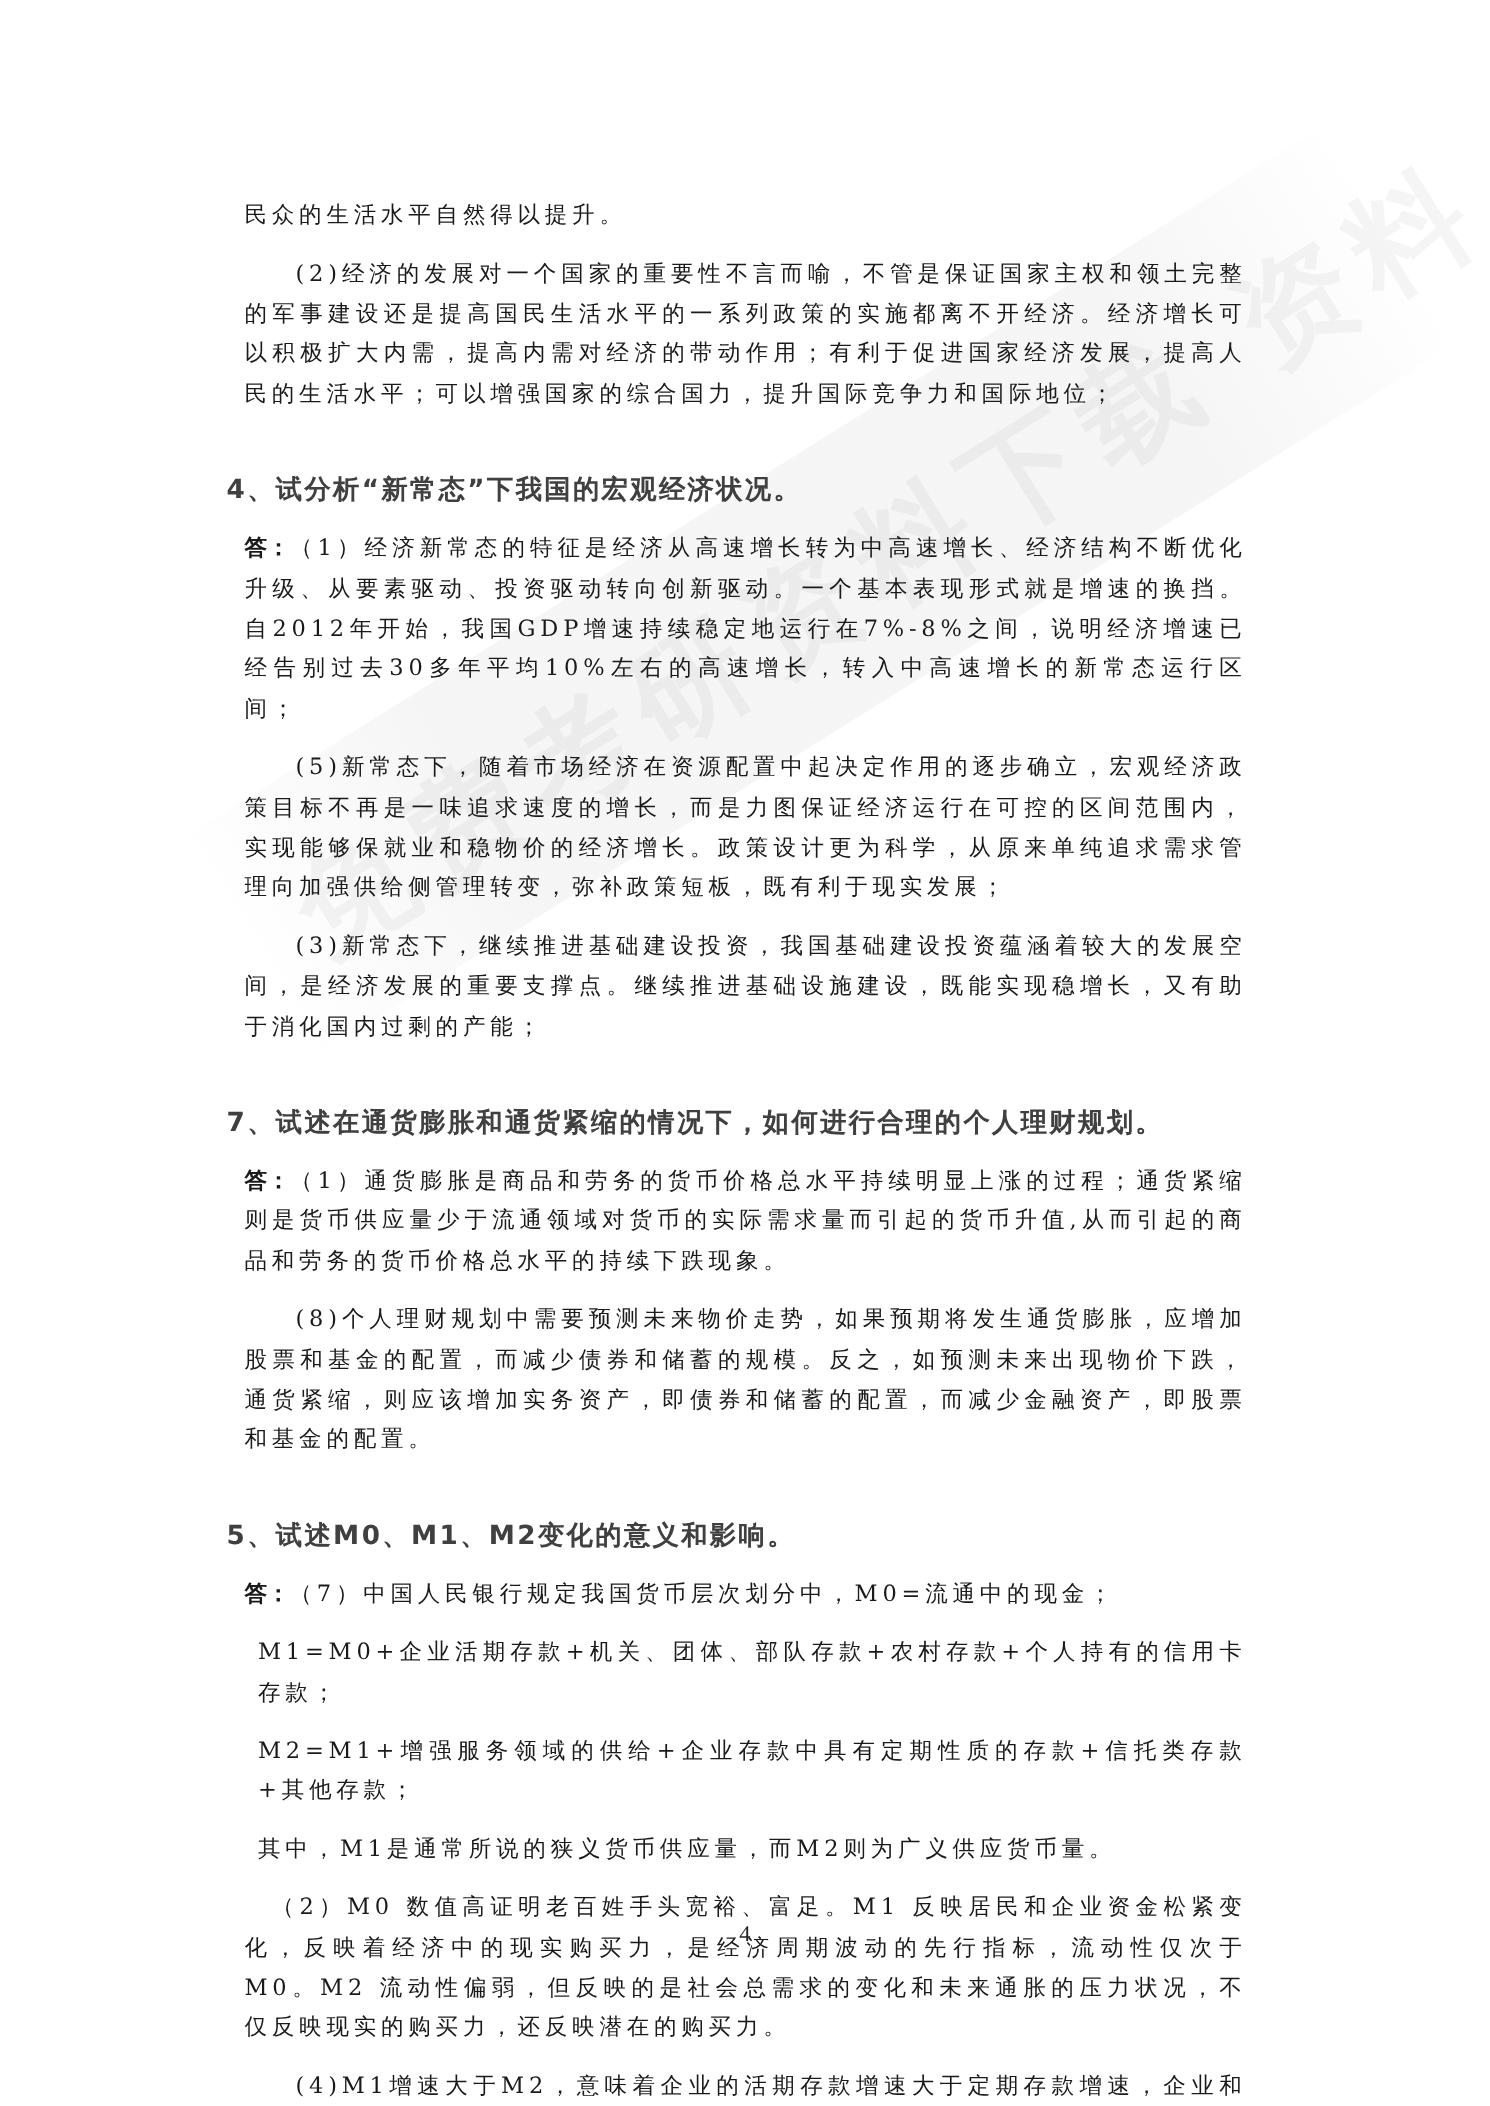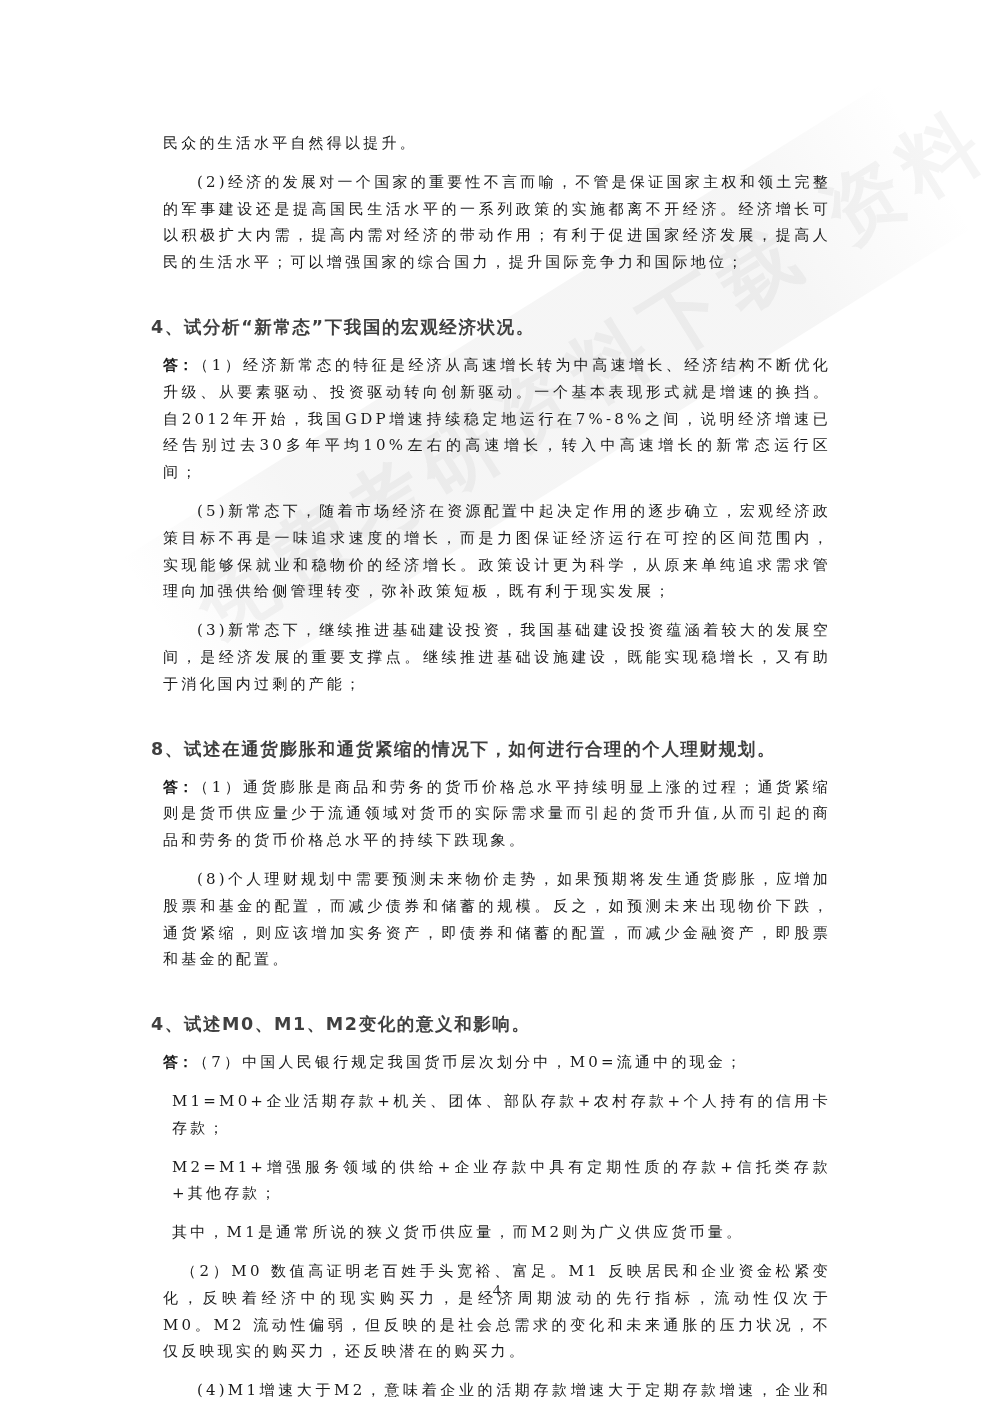--- a/index.html
+++ b/index.html
@@ -30,27 +30,27 @@
 
   <div class="gap"></div>
 
   <h2 class="h">4、试分析“新常态”下我国的宏观经济状况。</h2>
   <p class="p"><span class="ans-label">答：</span><span>（1）经济新常态的特征是经济从高速增长转为中高速增长、经济结构不断优化升级、从要素驱动、投资驱动转向创新驱动。一个基本表现形式就是增速的换挡。自2012年开始，我国GDP增速持续稳定地运行在7%-8%之间，说明经济增速已经告别过去30多年平均10%左右的高速增长，转入中高速增长的新常态运行区间；</span></p>
   <p class="p indent">(5)新常态下，随着市场经济在资源配置中起决定作用的逐步确立，宏观经济政策目标不再是一味追求速度的增长，而是力图保证经济运行在可控的区间范围内，实现能够保就业和稳物价的经济增长。政策设计更为科学，从原来单纯追求需求管理向加强供给侧管理转变，弥补政策短板，既有利于现实发展；</p>
   <p class="p indent">(3)新常态下，继续推进基础建设投资，我国基础建设投资蕴涵着较大的发展空间，是经济发展的重要支撑点。继续推进基础设施建设，既能实现稳增长，又有助于消化国内过剩的产能；</p>
 
   <div class="gap"></div>
 
-  <h2 class="h">8、试述在通货膨胀和通货紧缩的情况下，如何进行合理的个人理财规划。</h2>
+  <h2 class="h">7、试述在通货膨胀和通货紧缩的情况下，如何进行合理的个人理财规划。</h2>
   <p class="p"><span class="ans-label">答：</span><span>（1）通货膨胀是商品和劳务的货币价格总水平持续明显上涨的过程；通货紧缩则是货币供应量少于流通领域对货币的实际需求量而引起的货币升值,从而引起的商品和劳务的货币价格总水平的持续下跌现象。</span></p>
   <p class="p indent">(8)个人理财规划中需要预测未来物价走势，如果预期将发生通货膨胀，应增加股票和基金的配置，而减少债券和储蓄的规模。反之，如预测未来出现物价下跌，通货紧缩，则应该增加实务资产，即债券和储蓄的配置，而减少金融资产，即股票和基金的配置。</p>
 
   <div class="gap"></div>
 
-  <h2 class="h">4、试述M0、M1、M2变化的意义和影响。</h2>
+  <h2 class="h">5、试述M0、M1、M2变化的意义和影响。</h2>
   <p class="p"><span class="ans-label">答：</span><span>（7）中国人民银行规定我国货币层次划分中，M0=流通中的现金；</span></p>
   <p class="p formula">M1=M0+企业活期存款+机关、团体、部队存款+农村存款+个人持有的信用卡存款；</p>
   <p class="p formula">M2=M1+增强服务领域的供给+企业存款中具有定期性质的存款+信托类存款+其他存款；</p>
   <p class="p formula">其中，M1是通常所说的狭义货币供应量，而M2则为广义供应货币量。</p>
   <p class="p indent2">（2）M0  数值高证明老百姓手头宽裕、富足。M1  反映居民和企业资金松紧变化，反映着经济中的现实购买力，是经济周期波动的先行指标，流动性仅次于M0。M2  流动性偏弱，但反映的是社会总需求的变化和未来通胀的压力状况，不仅反映现实的购买力，还反映潜在的购买力。</p>
   <p class="p indent">(4)M1增速大于M2，意味着企业的活期存款增速大于定期存款增速，企业和居民交易活跃，更多的人会把定期存款和储蓄存款提出进行投资或购买股票，大量的资金表现为随时支付的形式，使得商品和劳务市场普遍受到价格上涨的压力，微观主体盈利能力较强，经济</p>
 
 </div>
 
 <div class="pagenum">4</div>

